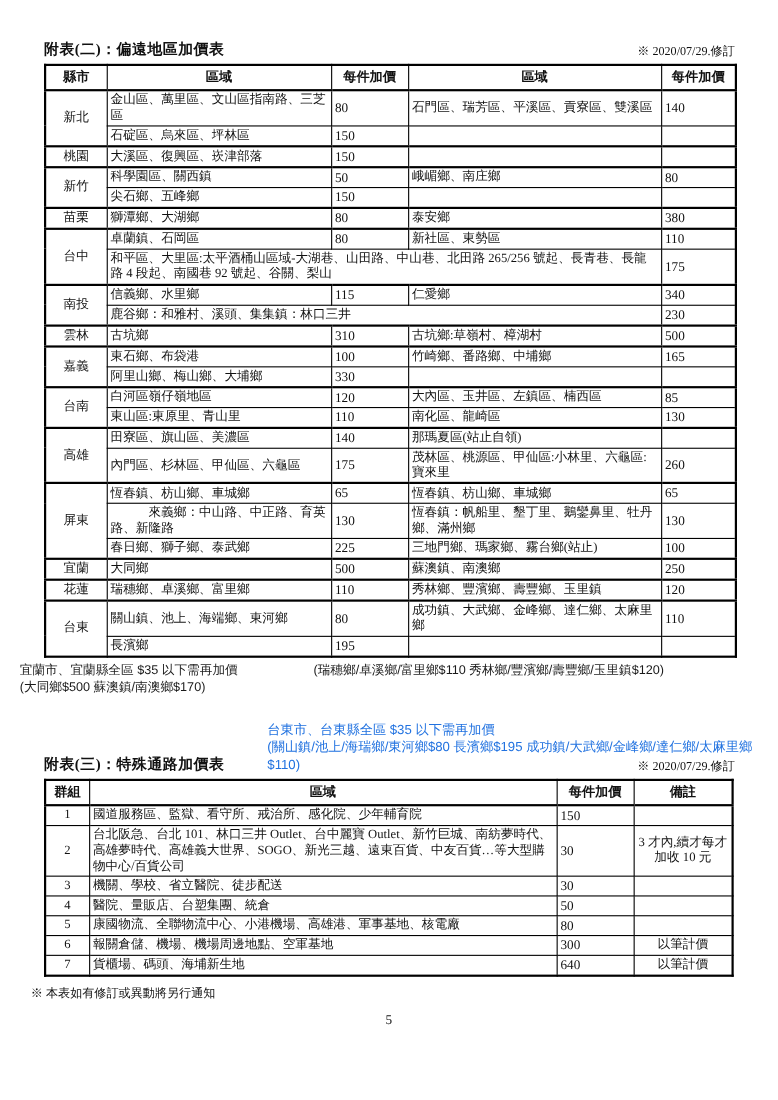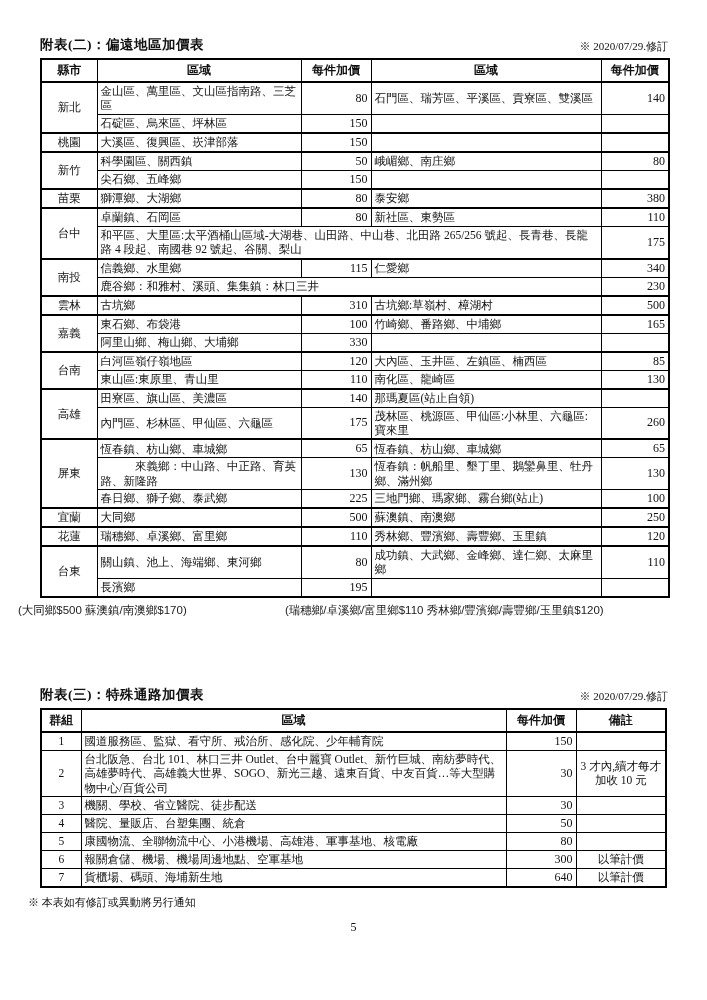--- a/index.html
+++ b/index.html
@@ -21,21 +21,21 @@
   #t1 { width:628px; }
   #t2 { width:625px; }
   td, th { border:1px solid #000; padding:1px 3px; line-height:1.25;
            vertical-align:middle; word-break:break-all; }
   table { border:2px solid #000; }
   th { font-size:12px; font-weight:bold; text-align:center; padding:3px 0; }
   #t1 thead th, #t2 thead th { border-bottom:2px solid #000; }
   tr.grp td { border-top:2px solid #000; }
   .c  { text-align:center; }
   .rg { text-align:left; }
-  .pr { text-align:right; font-size:12px; }
+  .pr { text-align:left; font-size:12px; }
 
   
   .notes-zone { position:relative; height:88px; font-family:"Liberation Sans","DejaVu Sans",sans-serif; }
   .note { position:absolute; font-size:11.5px; line-height:15.5px; color:#1a1a1a; }
   .note-yilan   { left:18px;  top:5px;  width:265px; }
   .note-hualien { left:285px; top:5px;  width:420px; }
   .note-taitung { left:243px; top:57px; width:458px; font-size:12px; line-height:16px; z-index:2; }
 
   .footer-note { margin:7px 0 0 28px; font-size:11px; }
   .page-num { text-align:center; margin-top:10px; font-size:12px; }
@@ -220,24 +220,29 @@
         <td class="rg">長濱鄉</td>
         <td class="pr">195</td>
         <td class="rg"></td>
         <td class="pr"></td>
       </tr>
     </tbody>
   </table>
 
   <div class="notes-zone">
     <div class="note note-yilan">
+      <div>宜蘭市、宜蘭縣全區 $35 以下需再加價</div>
       <div>(大同鄉$500 蘇澳鎮/南澳鄉$170)</div>
     </div>
     <div class="note note-hualien">
       <div>(瑞穗鄉/卓溪鄉/富里鄉$110 秀林鄉/豐濱鄉/壽豐鄉/玉里鎮$120)</div>
+    </div>
+    <div class="note note-taitung" style="color: rgb(33, 114, 224);">
+      <div>台東市、台東縣全區 $35 以下需再加價</div>
+      <div>(關山鎮/池上/海瑞鄉/東河鄉$80 長濱鄉$195 成功鎮/大武鄉/金峰鄉/達仁鄉/太麻里鄉$110)</div>
     </div>
   </div>
 
   <div class="title-row">
     <span class="sec-title">附表(三)：特殊通路加價表</span>
     <span class="revision">※ 2020/07/29.修訂</span>
   </div>
 
   <table id="t2">
     <colgroup>

